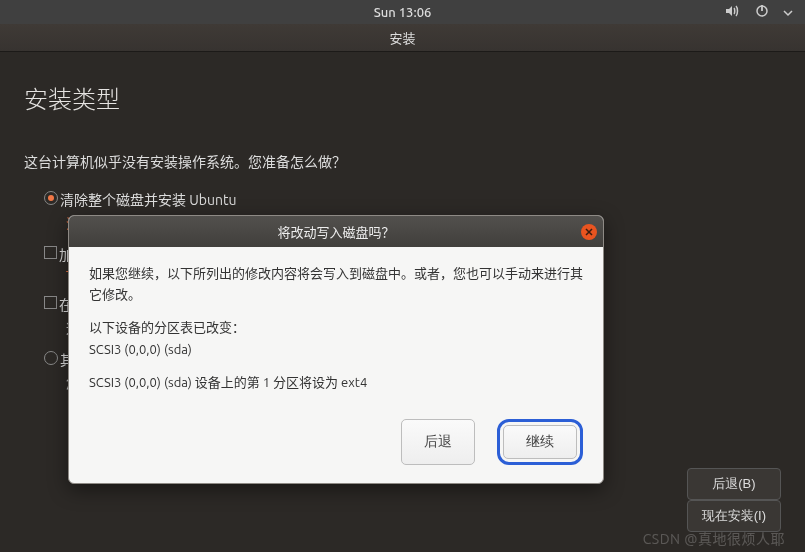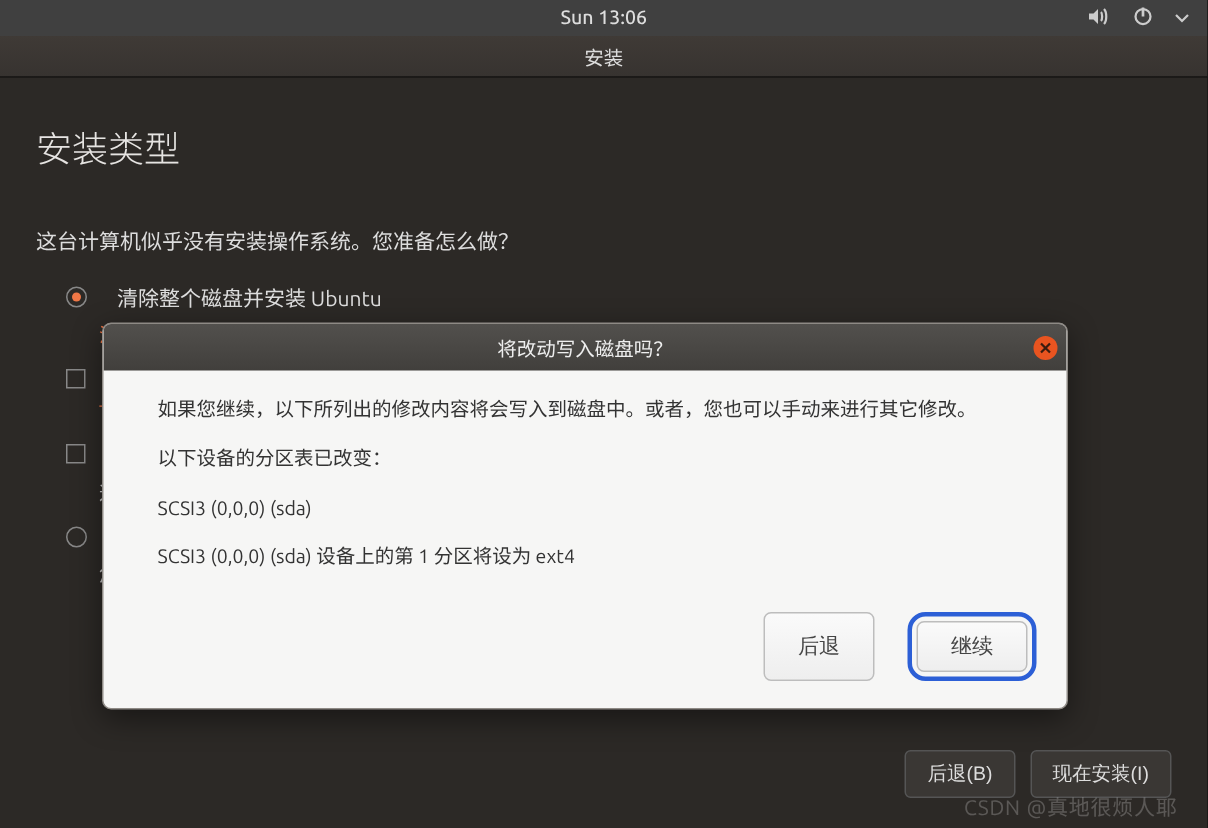--- a/index.html
+++ b/index.html
@@ -50,21 +50,21 @@
       font-size: 24px;
       font-weight: 300;
       color: #e6e4e2;
       margin-bottom: 36px;
     }
     .intro { font-size: 14px; color: #ddd; margin-bottom: 18px; }
     .options { margin-left: 20px; }
     .option-row {
       display: flex;
       align-items: flex-start;
-      gap: 20px;
+      gap: 2px;
       font-size: 14px;
       margin-bottom: 10px;
     }
     .radio {
       width: 14px; height: 14px;
       border: 1px solid #888; border-radius: 50%;
       display: inline-flex; align-items: center; justify-content: center;
       flex-shrink: 0; margin-top: 2px;
     }
     .radio.checked::after {
@@ -75,37 +75,37 @@
       width: 13px; height: 13px;
       border: 1px solid #888;
       flex-shrink: 0; margin-top: 2px;
     }
     .sub-note { color: #f07746; font-size: 13px; margin-left: 22px; margin-top: -6px; margin-bottom: 12px; }
     .action-bar {
       position: absolute;
       right: 24px;
       bottom: 20px;
       display: flex;
-      gap: 10px;
+      flex-direction: column;
     }
     .btn {
       background: #3a3734;
       border: 1px solid #555;
       color: #ddd;
       font-size: 13px;
       padding: 6px 14px;
       border-radius: 4px;
       cursor: pointer;
     }
     
     .dialog {
       position: absolute;
       left: 68px;
       top: 215px;
-      width: 644px;
+      width: 536px;
       background: #f6f6f5;
       border: 1px solid #8e8a85;
       border-radius: 6px;
       box-shadow: 0 6px 20px rgba(0,0,0,0.45);
       overflow: hidden;
     }
     .dialog-title {
       background: linear-gradient(#52504d, #413f3c);
       color: #eee;
       font-size: 13px;
@@ -120,21 +120,21 @@
       right: 6px;
       width: 16px; height: 16px;
       background: #e95420;
       border-radius: 50%;
       display: flex; align-items: center; justify-content: center;
       color: #3a1c0f;
       font-size: 10px;
       cursor: pointer;
     }
     .dialog-body {
-      padding: 16px 20px 14px 36px;
+      padding: 16px 20px 14px 20px;
       color: #333;
       font-size: 13px;
       line-height: 1.6;
     }
     .dialog-body p { margin-bottom: 12px; }
     .dialog-actions {
       display: flex;
       justify-content: flex-end;
       gap: 22px;
       padding: 0 20px 18px 20px;
@@ -239,21 +239,21 @@
   <div class="dialog-title">
     <span>将改动写入磁盘吗？</span>
     <span class="dialog-close">
       <svg width="8" height="8" viewBox="0 0 8 8">
           <path d="M1 1l6 6M7 1l-6 6" stroke="#3a1c0f" stroke-width="1.5"></path>
         </svg>
     </span>
   </div>
   <div class="dialog-body">
     <p>如果您继续，以下所列出的修改内容将会写入到磁盘中。或者，您也可以手动来进行其它修改。</p>
-    <p style="margin-bottom:12px;">以下设备的分区表已改变：</p>
+    <p style="margin-bottom:2px;">以下设备的分区表已改变：</p>
     <p>SCSI3 (0,0,0) (sda)</p>
     <p>SCSI3 (0,0,0) (sda) 设备上的第 1 分区将设为 ext4</p>
   </div>
   <div class="dialog-actions">
     <button class="dlg-btn">后退</button>
     <span class="highlight-wrap">
       <button class="dlg-btn">继续</button>
     </span>
   </div>
 </div>

